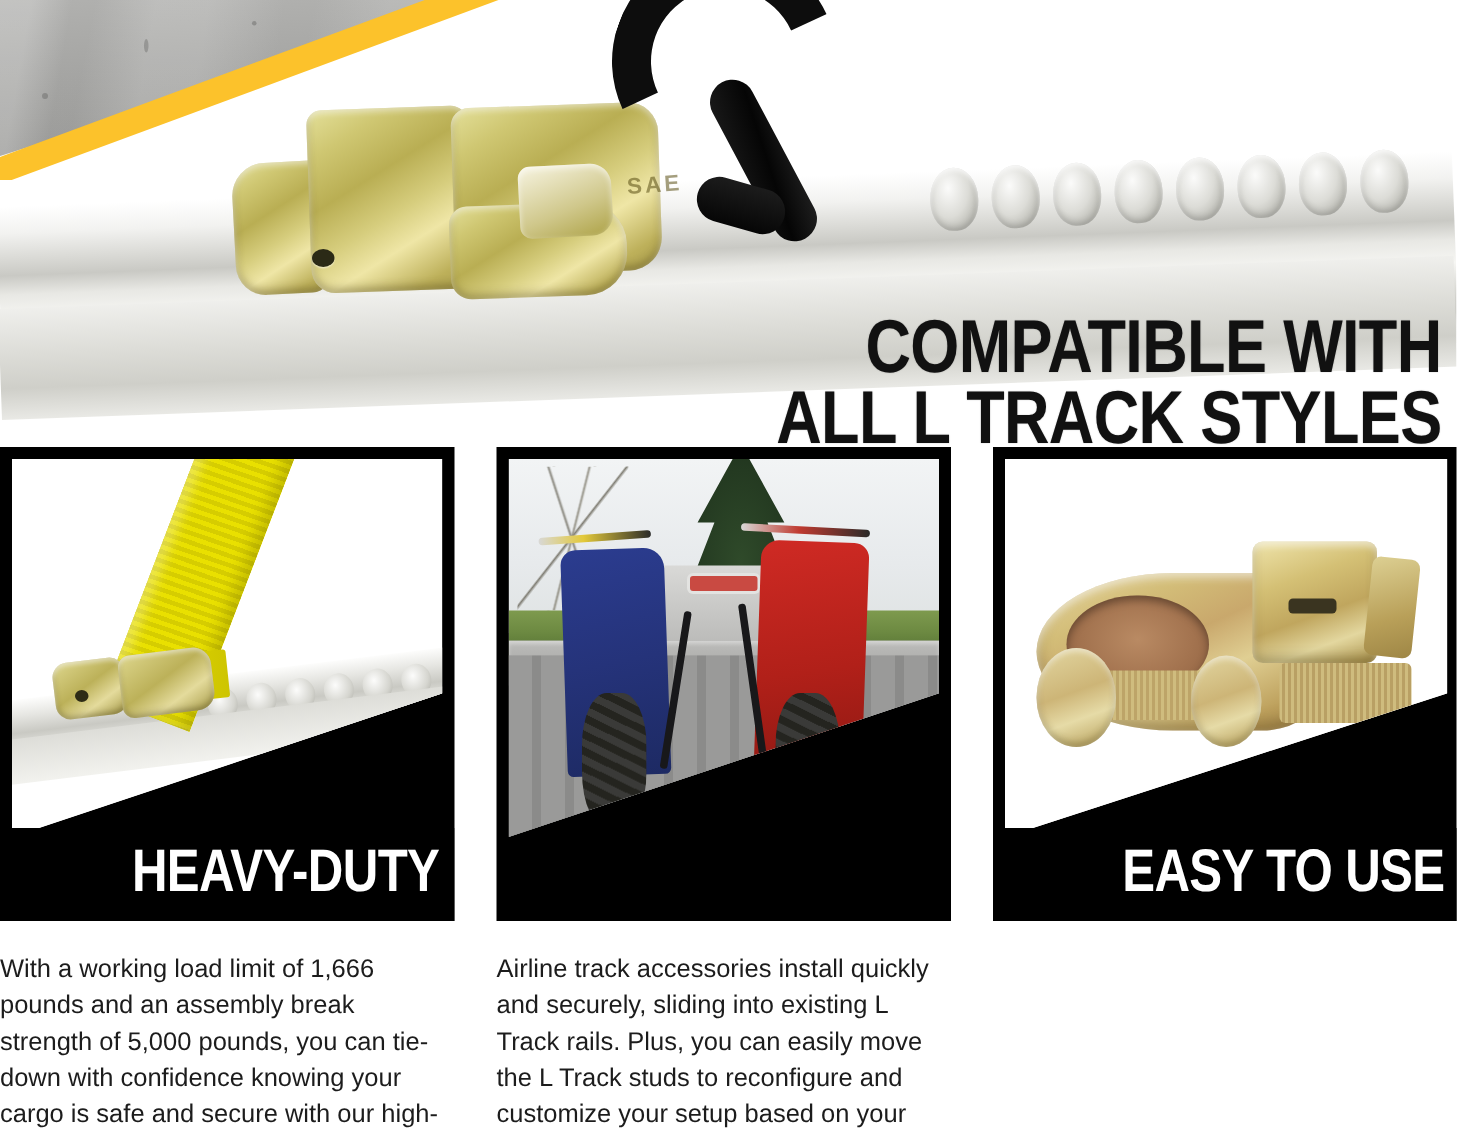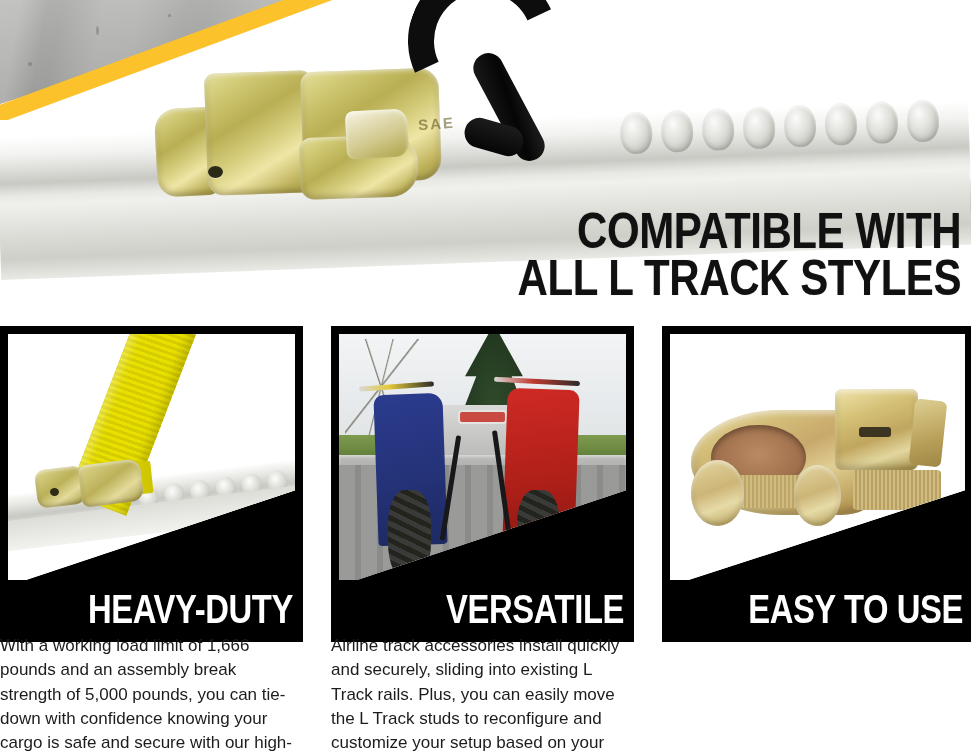--- a/index.html
+++ b/index.html
@@ -166,21 +166,21 @@
     letter-spacing:-.5px;
     transform: scaleX(.84);
     transform-origin: right bottom;
     white-space:nowrap;
     text-shadow:0 0 1px rgba(0,0,0,.3);
   }
   .hero-headline .hl-line { display:block; }
 
   
   .cards {
-    position:absolute; left:0; top:326px;
+    position:absolute; left:0; top:298px;
     width:971px; height:316px;
     display:flex;
     gap:28px;
   }
   .card {
     position:relative;
     width:303px; height:316px;
     background:#000000;
     padding:8px 8px 0 8px;
     overflow:hidden;
@@ -507,23 +507,20 @@
         <div class="p2-bed"></div>
         <div class="p2-bike-blue"></div>
         <div class="p2-bike-red"></div>
         <div class="p2-tire-a"></div>
         <div class="p2-tire-b"></div>
         <div class="p2-bar-a"></div>
         <div class="p2-bar-b"></div>
         <div class="p2-strap-a"></div>
         <div class="p2-strap-b"></div>
       </div>
-      <div class="card-caption">
-        <span class="card-caption-text">VERSATILE</span>
-      </div>
     </article>
 
     <article class="card">
       <div class="card-photo">
         <div class="p3-bg"></div>
         <div class="p3-body"></div>
         <div class="p3-ring"></div>
         <div class="p3-neck"></div>
         <div class="p3-stud-a"></div>
         <div class="p3-stud-b"></div>

